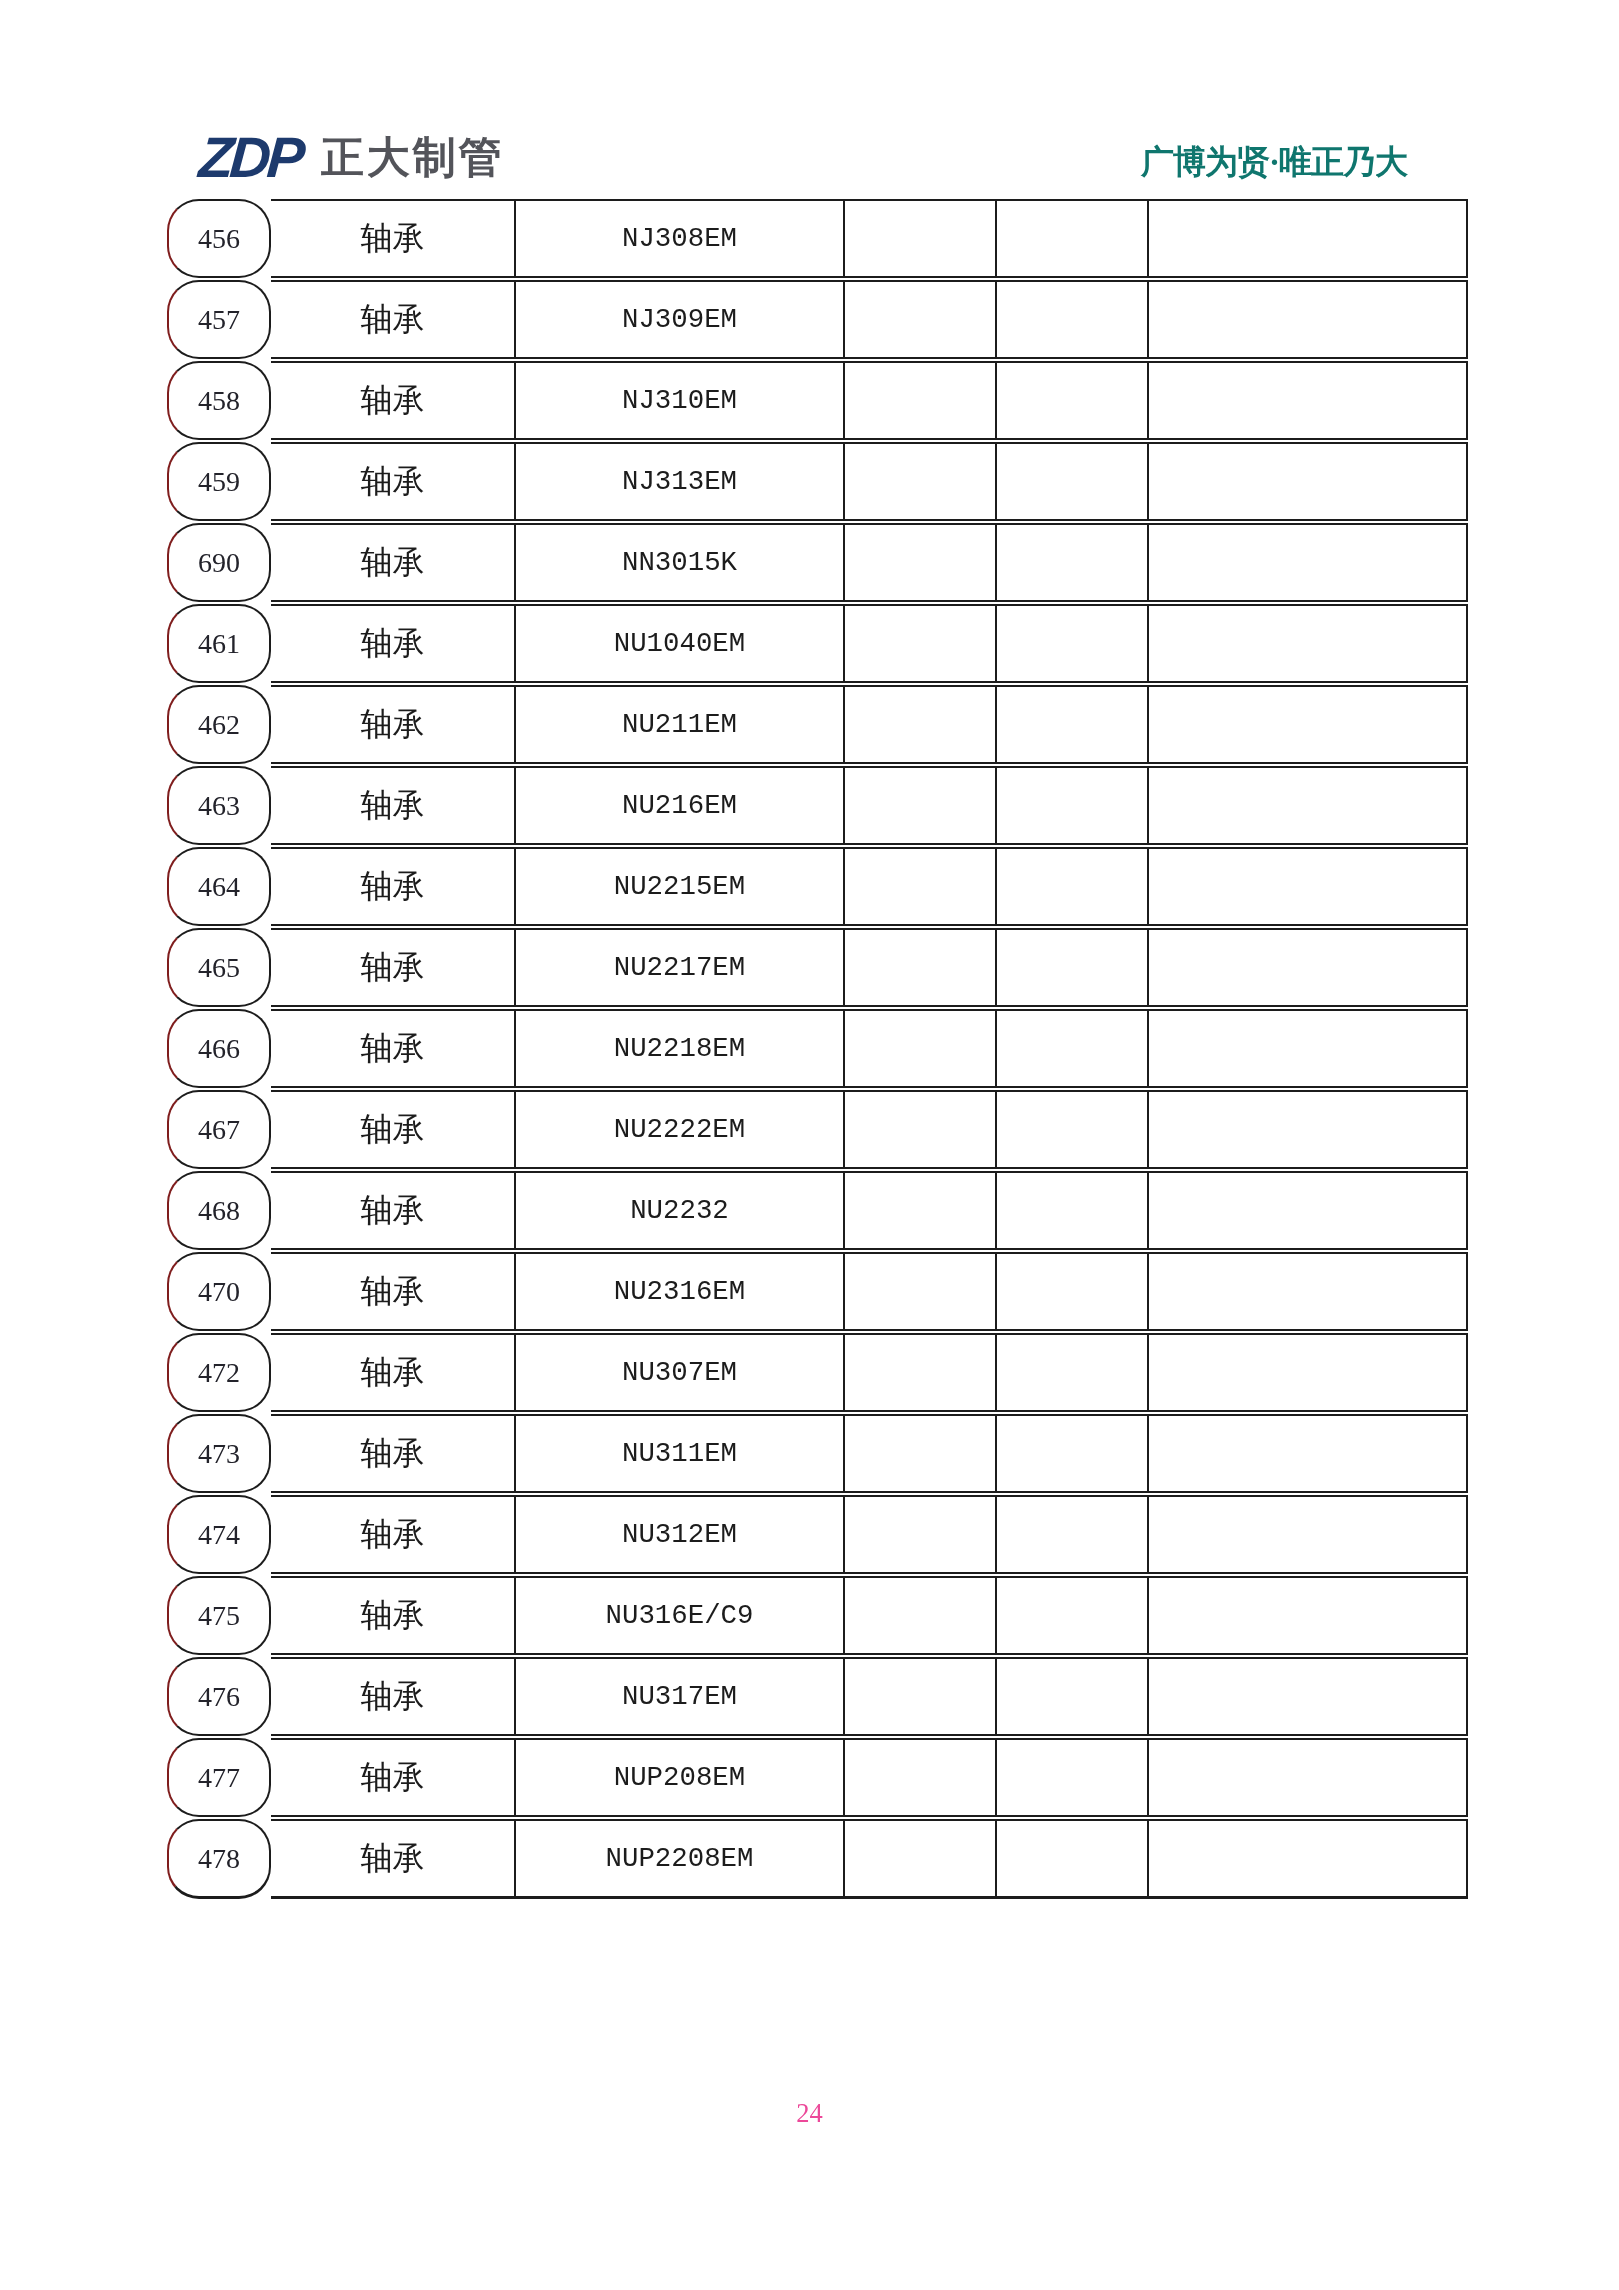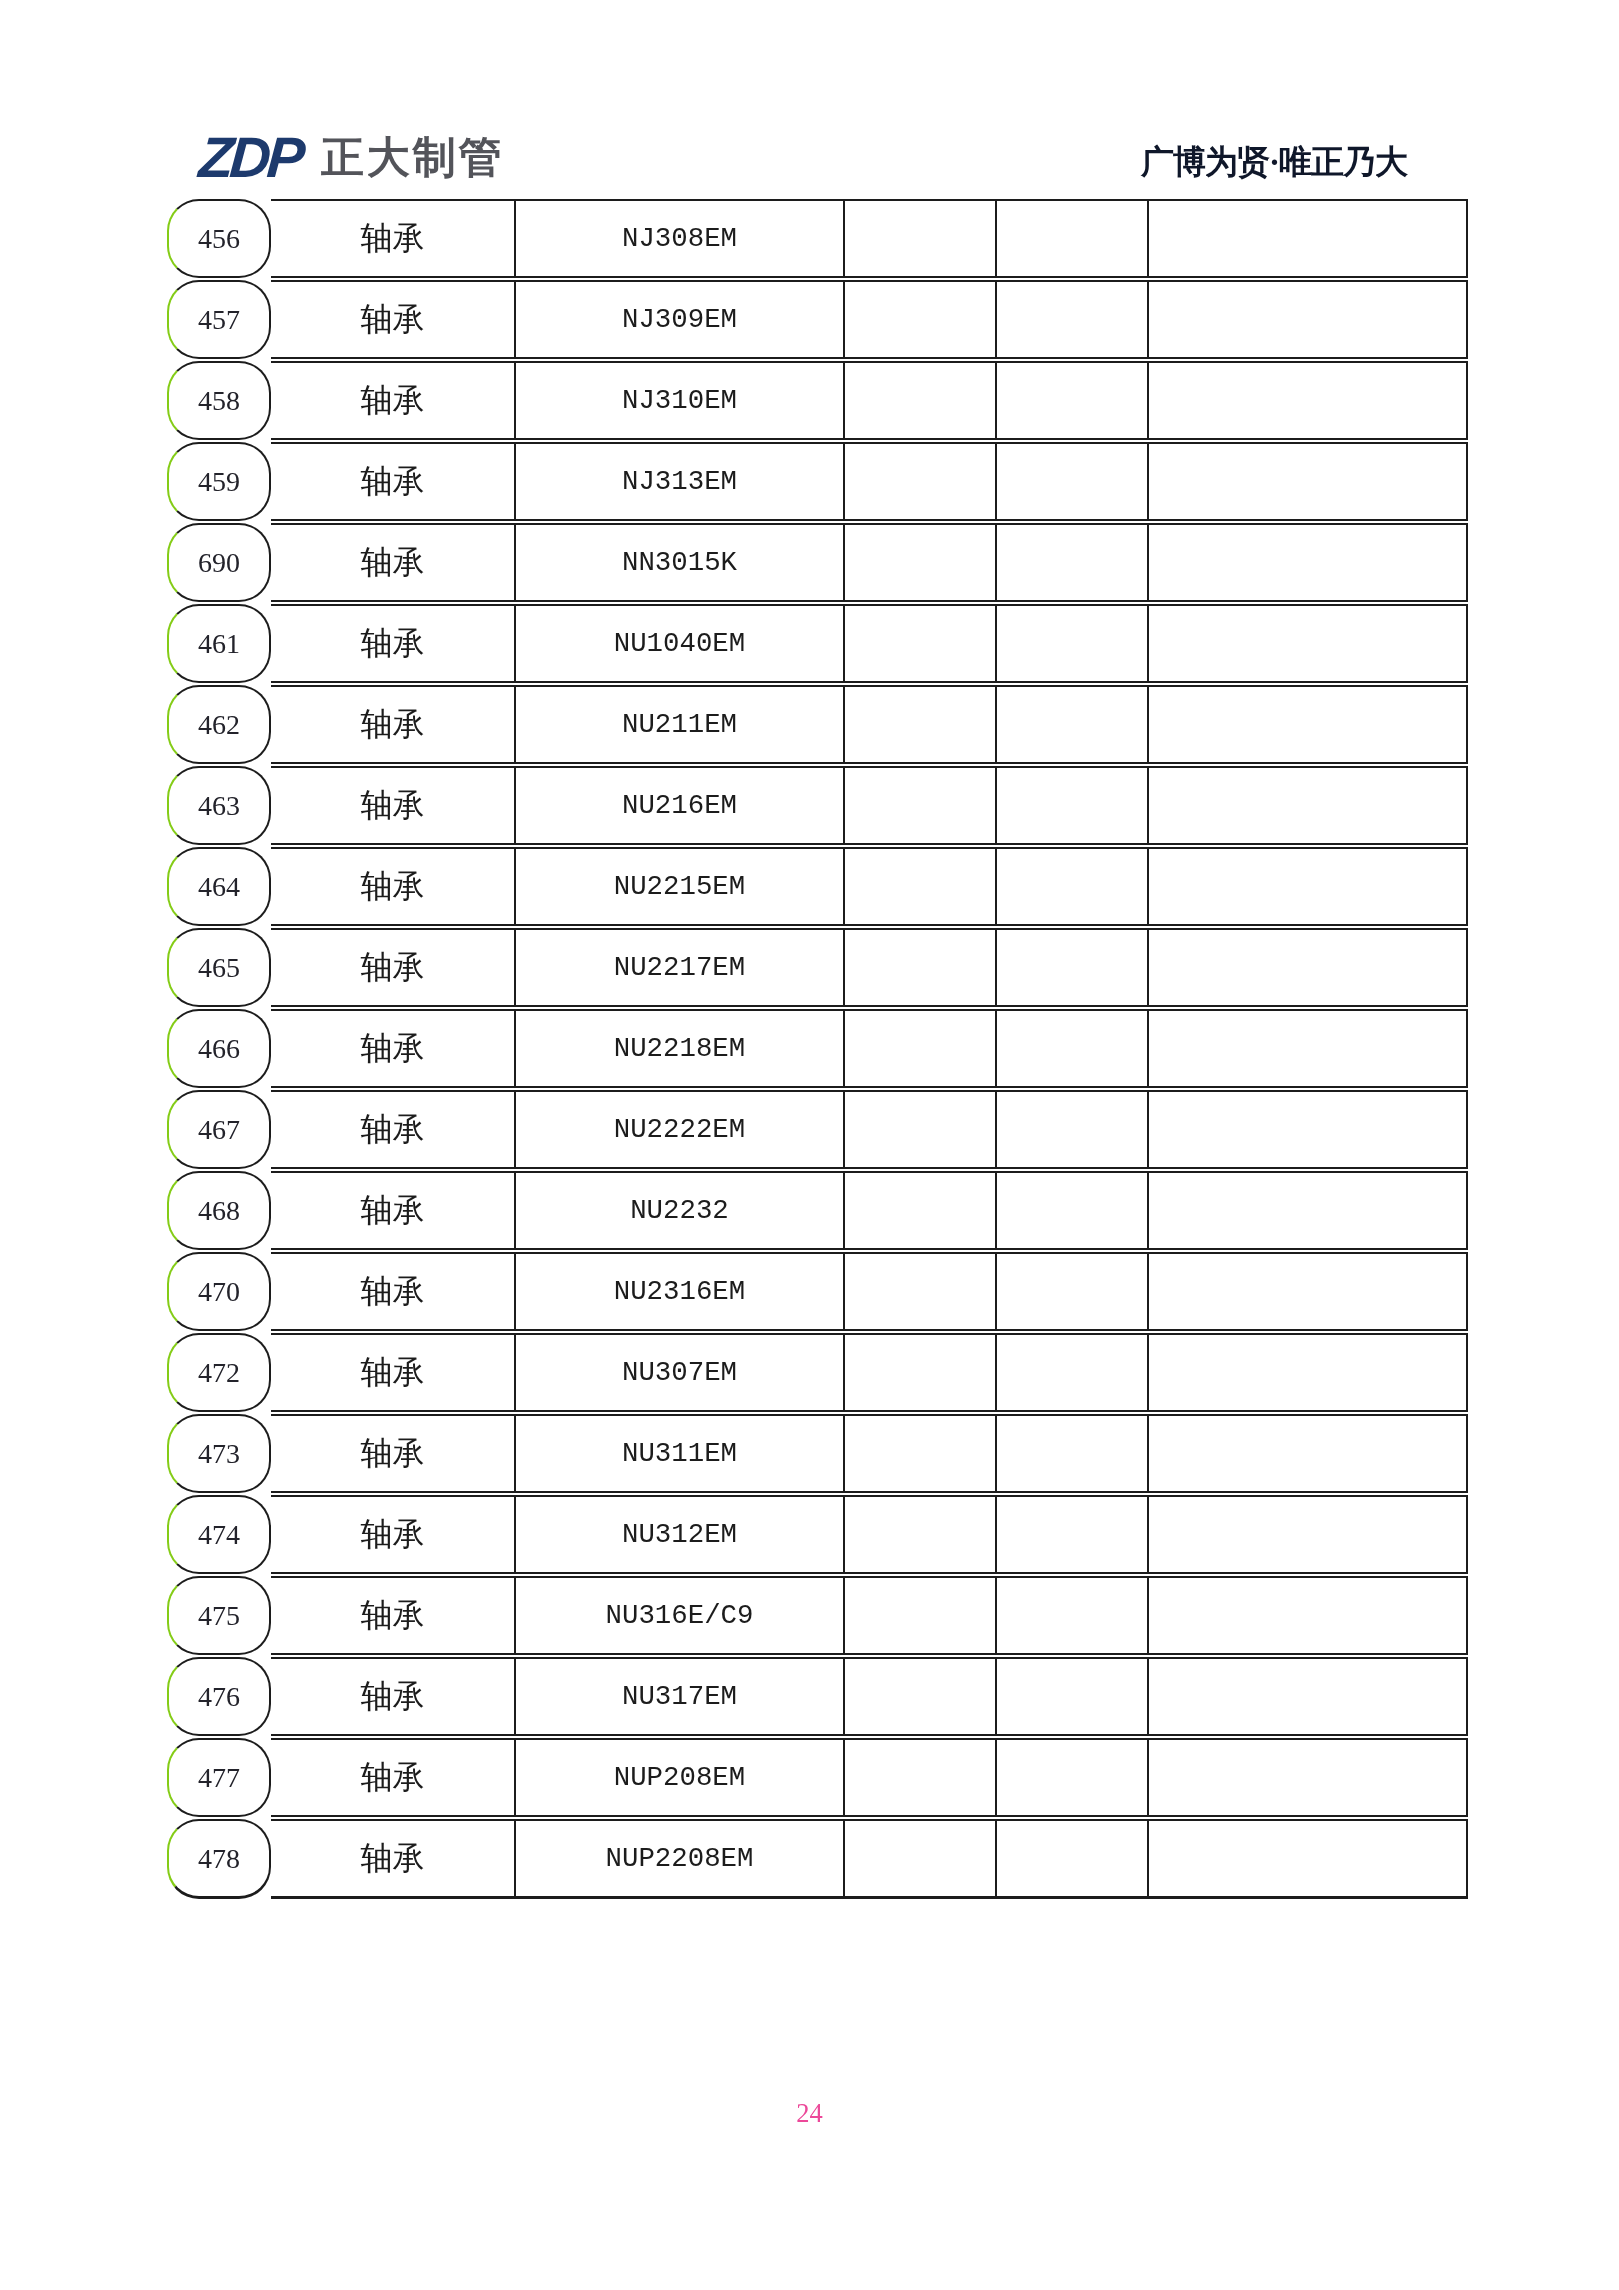--- a/index.html
+++ b/index.html
@@ -32,21 +32,21 @@
     font-size:43px; line-height:1.15;
     letter-spacing:2.9px;
     color:#53545a;
   }
   .slogan {
     position:absolute; left:1141px; top:143px;
     font-family:"Liberation Serif", serif;
     font-weight:bold;
     font-size:33px; line-height:1.2;
     letter-spacing:-1px;
-    color:#0f172a;
+    color:#0f766e;
     white-space:nowrap;
   }
 
   
   .parts-table {
     position:absolute; left:167px; top:197px;
     border-collapse:separate;
     border-spacing:0 2px;
     table-layout:fixed;
   }
@@ -59,21 +59,21 @@
   .parts-table td {
     border:2px solid #1c1c1c;
     border-left:none;
     height:75px;
     padding:0;
     text-align:center;
     vertical-align:middle;
     background:#ffffff;
     overflow:hidden;
   }
-  .parts-table td.col0 { border-left:2px solid #84cc16;border-radius:32px; }
+  .parts-table td.col0 { border-left:2px solid #7f1d1d;border-radius:32px; }
   .parts-table tr:last-child td { border-bottom-width:3.9px; }
 
   .col0 { font-family:"Liberation Serif", serif; font-size:28px; color:#23232b; }
   .col1 { font-family:"Liberation Serif","DejaVu Sans",serif; font-size:32px; color:#1c1c1c; }
   .col2 { font-family:"Liberation Mono","DejaVu Sans Mono",monospace; font-size:27.4px; color:#1c1c1c; }
 
   
   .page-number {
     position:absolute; left:0; top:2098px;
     width:100%;

